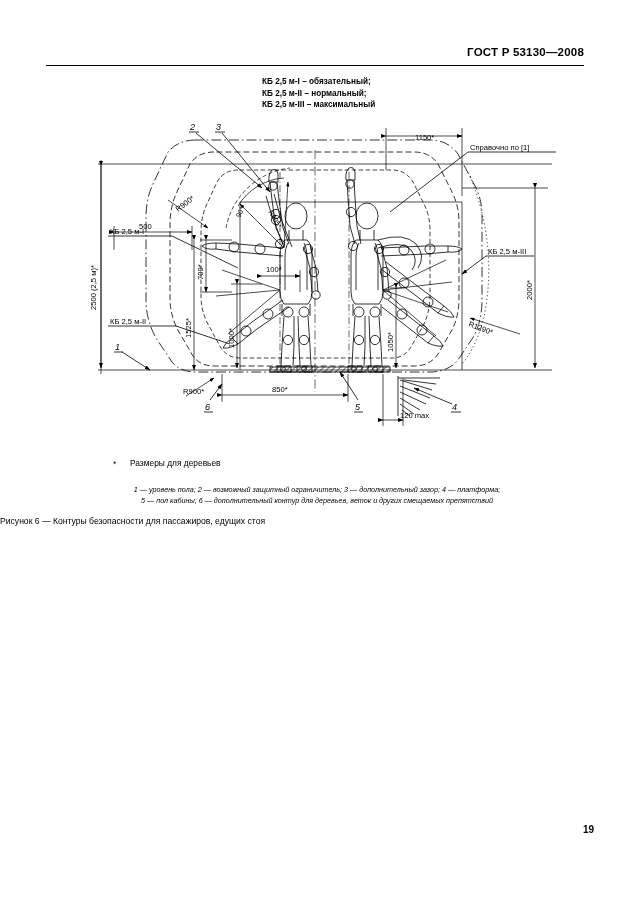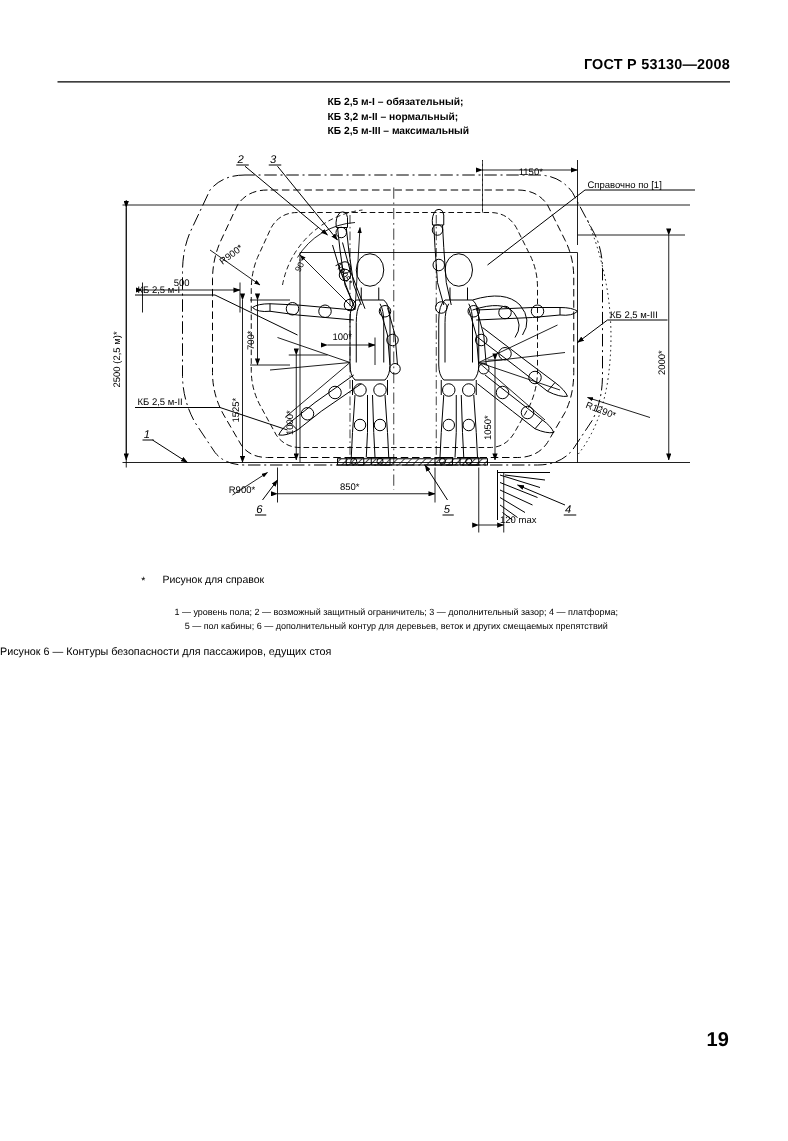--- a/index.html
+++ b/index.html
@@ -13,42 +13,42 @@
   .hdr{position:absolute;right:46px;top:46px;font-size:11.5px;font-weight:bold;letter-spacing:.2px;}
   .hdr-rule{position:absolute;left:46px;right:46px;top:65px;height:1px;background:#000;}
 
   
   .toplegend{position:absolute;left:262px;top:76px;font-size:8.2px;line-height:11.6px;white-space:nowrap;font-weight:bold;}
 
   
   .starnote{position:absolute;left:113px;top:458px;font-size:8.4px;}
   .starnote .ast{position:absolute;left:0;top:1px;}
   .starnote .txt{margin-left:17px;}
-  .itemlegend{position:absolute;left:78px;top:484px;width:478px;font-size:7.2px;line-height:11px;text-align:center;}
+  .itemlegend{position:absolute;left:78px;top:484px;width:478px;font-size:7.2px;line-height:11px;text-align:center;font-style:italic;}
   .caption{position:absolute;left:0;right:0;top:516px;text-align:left;font-size:8.6px;}
-  .pageno{position:absolute;right:47px;top:824px;font-size:16px;font-weight:bold;}
+  .pageno{position:absolute;right:36px;top:824px;font-size:10px;font-weight:bold;}
 
   
   .fig{position:absolute;left:0;top:0;width:630px;height:460px;}
   .fig svg{display:block;}
   .lbl{font-family:"Liberation Sans", sans-serif;font-size:7.6px;fill:#000;}
   .lbl-s{font-family:"Liberation Sans", sans-serif;font-size:7px;fill:#000;}
   .itm{font-family:"Liberation Sans", sans-serif;font-size:9px;font-style:italic;fill:#000;}
 </style>
 </head>
 <body>
 
 <div class="page">
 
   <div class="hdr">ГОСТ Р 53130—2008</div>
   <div class="hdr-rule"></div>
 
   <div class="toplegend">
     <div>КБ 2,5 м-I – обязательный;</div>
-    <div>КБ 3,2 м-II – нормальный;</div>
+    <div>КБ 2,5 м-II – нормальный;</div>
     <div>КБ 2,5 м-III – максимальный</div>
   </div>
 
   <div class="fig">
   <svg width="630" height="460" viewBox="0 0 630 460" xmlns="http://www.w3.org/2000/svg">
     <defs>
       <marker id="ah" markerWidth="8" markerHeight="6" refX="7.5" refY="3" orient="auto">
         <path d="M0,0 L8,3 L0,6 z" fill="#000"></path>
       </marker>
       <marker id="ahs" markerWidth="7" markerHeight="5" refX="6.5" refY="2.5" orient="auto">
@@ -360,21 +360,21 @@
         <line x1="204" y1="412" x2="213" y2="412"></line>
         <line x1="354" y1="412" x2="363" y2="412"></line>
         <line x1="451" y1="412" x2="461" y2="412"></line>
       </g>
     </g>
   </svg>
   </div>
 
   <div class="starnote">
     <span class="ast">*</span>
-    <span class="txt">Рисунок для справок</span>
+    <span class="txt">Размеры для деревьев</span>
   </div>
 
   <div class="itemlegend">
     <div>1 — уровень пола;   2 — возможный защитный ограничитель;   3 — дополнительный  зазор;   4 — платформа;</div>
     <div>5 — пол кабины;   6 — дополнительный контур для деревьев, веток и других смещаемых препятствий</div>
   </div>
 
   <div class="caption">Рисунок 6 — Контуры безопасности для пассажиров, едущих стоя</div>
 
   <div class="pageno">19</div>

